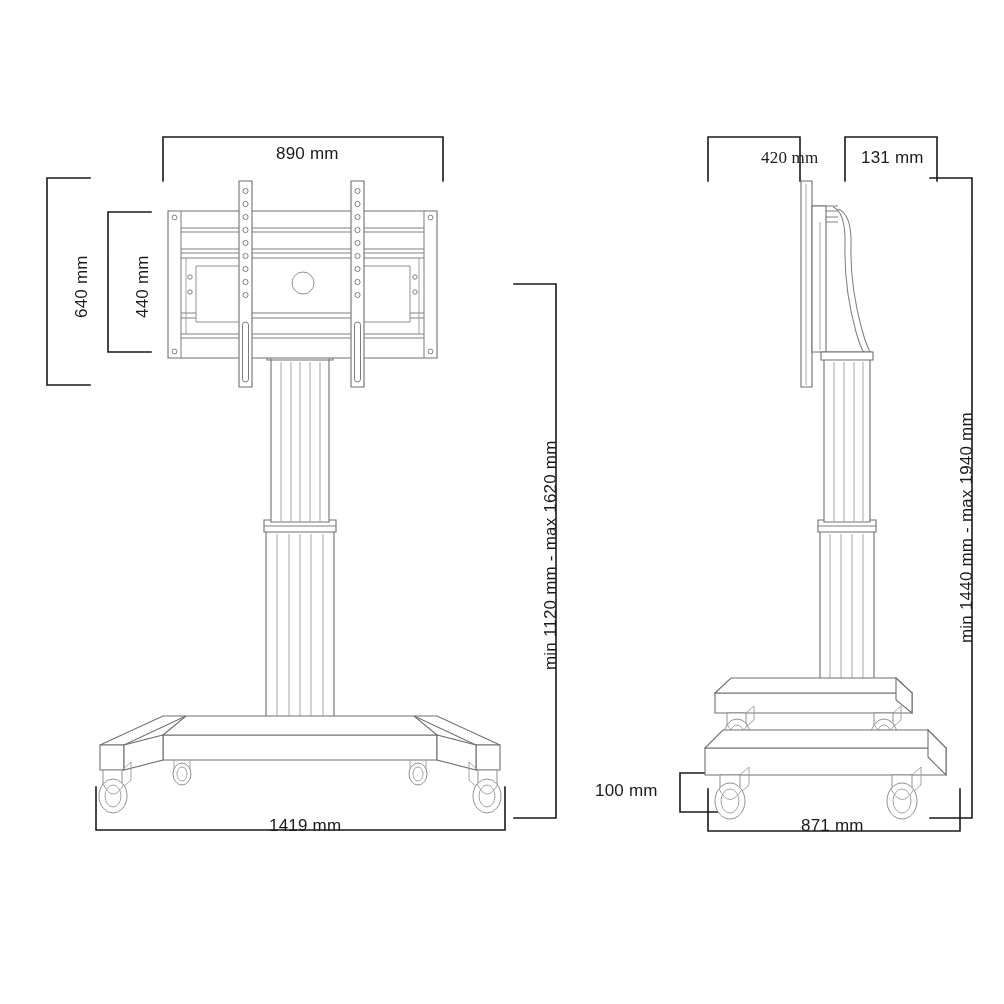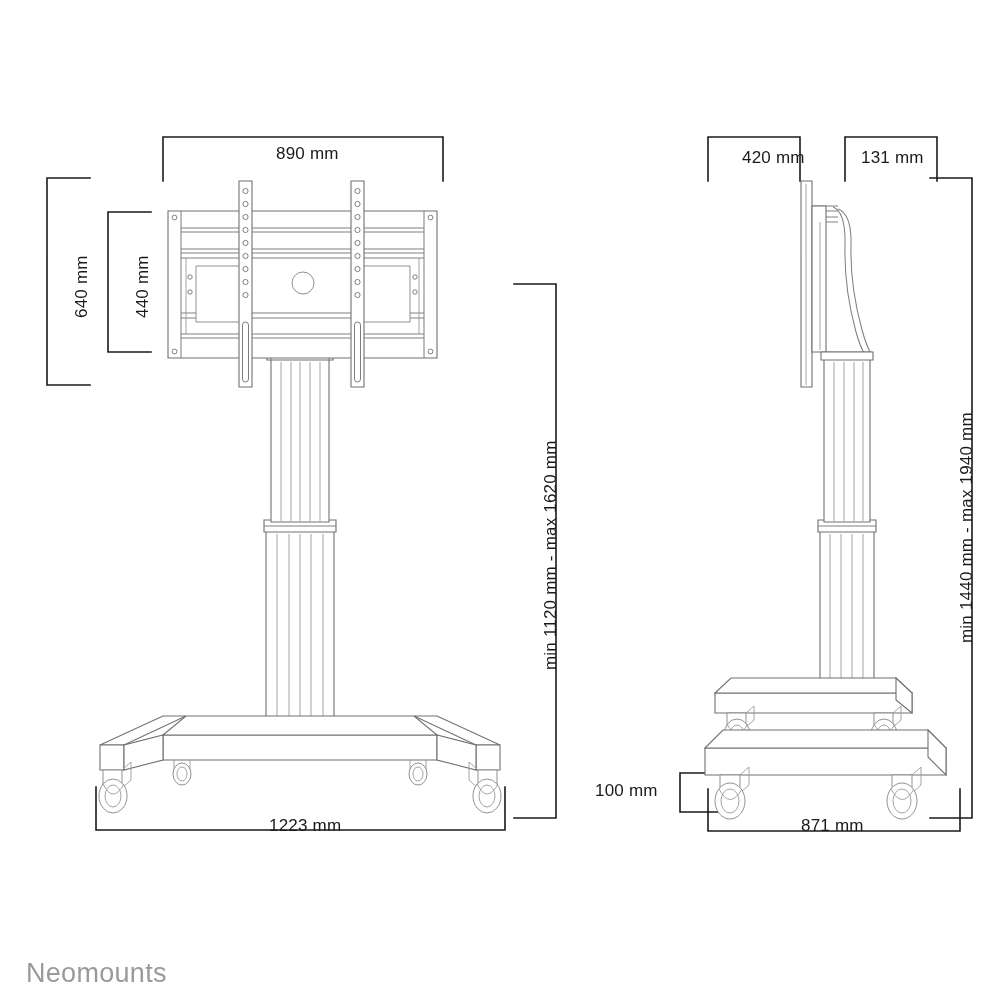--- a/index.html
+++ b/index.html
@@ -313,27 +313,26 @@
   </svg>
 
   <div class="dim-text" style="left:276px; top:144px;">890 mm</div>
 
   <div class="dim-text vert" style="left:72px; top:318px;">640 mm</div>
 
   <div class="dim-text vert" style="left:133px; top:318px;">440 mm</div>
 
   <div class="dim-text vert" style="left:541px; top:670px;">min 1120 mm - max 1620 mm</div>
 
-  <div class="dim-text" style="left:269px; top:816px;">1223 mm</div>
-
-  <div class="dim-text" style="left:742px; top:148px;">420 mm</div>
+  <div class="dim-text" style="left:269px; top:816px;">1419 mm</div>
+
+  <div class="dim-text" style="left:761px; top:148px;font-family:Liberation Serif, serif;">420 mm</div>
 
   <div class="dim-text" style="left:861px; top:148px;">131 mm</div>
 
   <div class="dim-text vert" style="left:957px; top:643px;">min 1440 mm - max 1940 mm</div>
 
   <div class="dim-text" style="left:595px; top:781px;">100 mm</div>
 
   <div class="dim-text" style="left:801px; top:816px;">871 mm</div>
 
-  <div class="brand">Neomounts</div>
 
 </div>
 
 </body></html>

